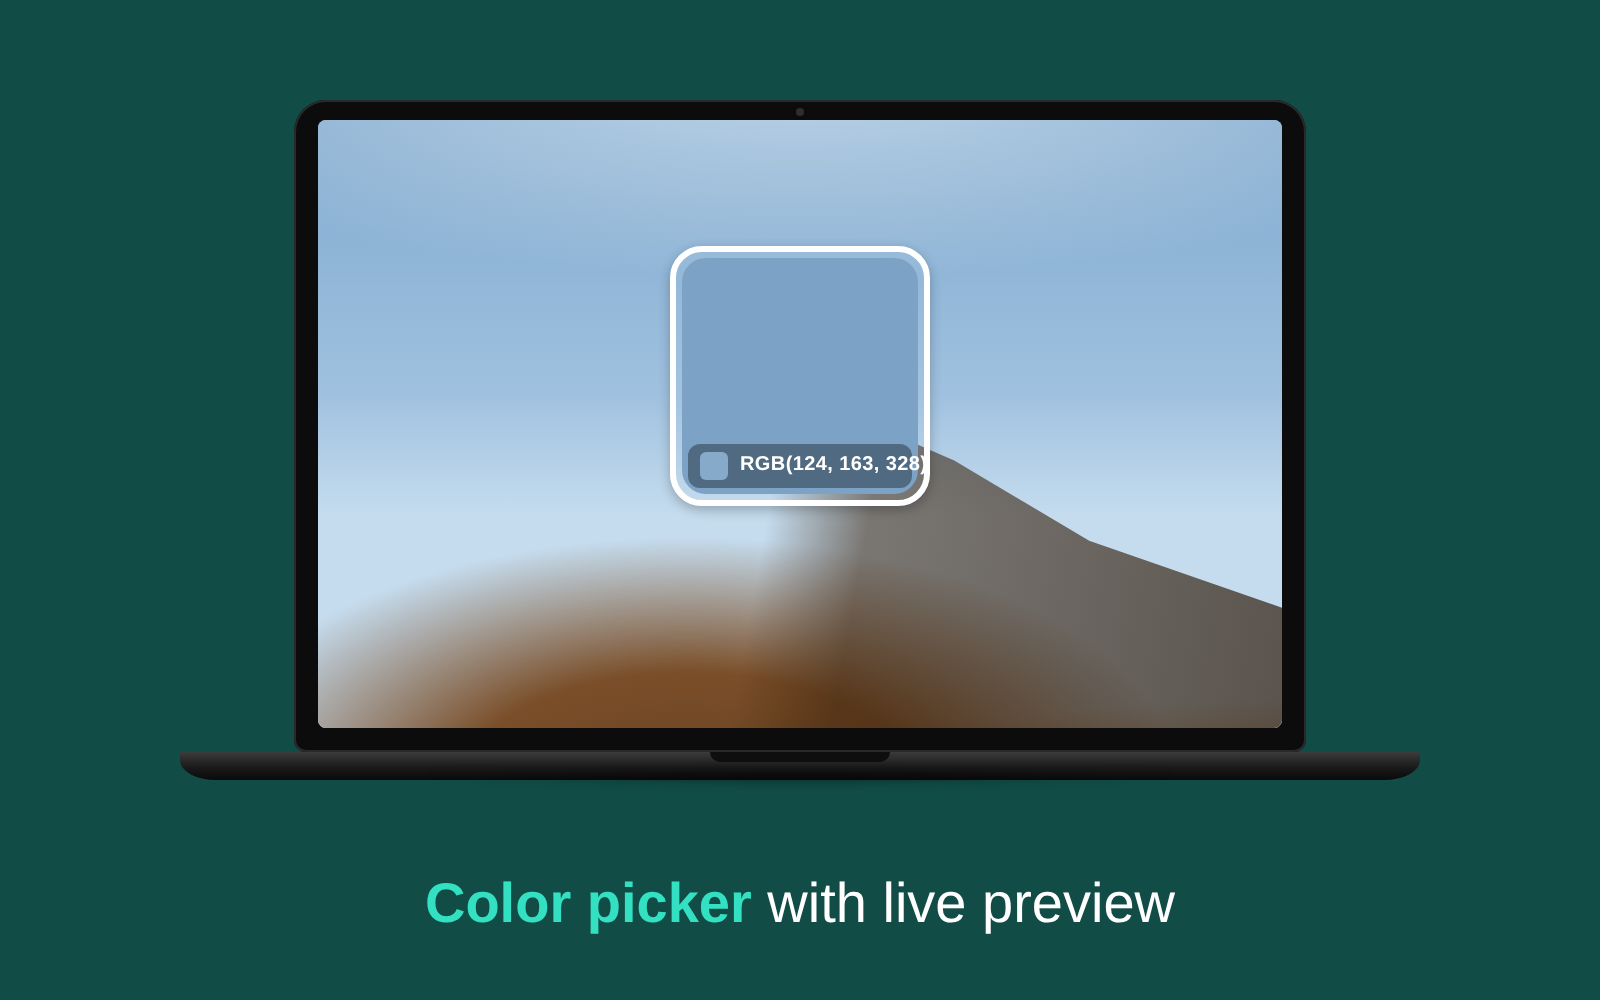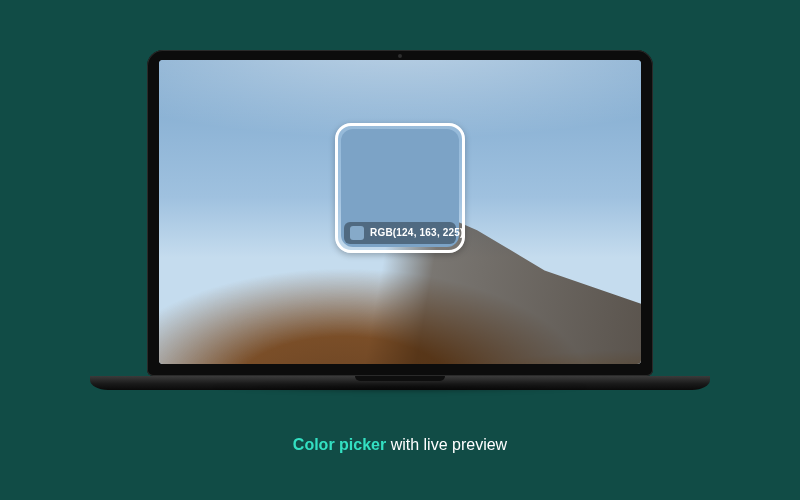--- a/index.html
+++ b/index.html
@@ -130,21 +130,21 @@
     content: "";
     position: absolute;
     left: 6%; right: 6%; bottom: -6px; height: 10px;
     background: radial-gradient(ellipse 50% 100% at 50% 0%, rgba(0,0,0,0.55), rgba(0,0,0,0) 70%);
     filter: blur(2px);
   }
 
   
   .caption {
     margin-top: 46px;
-    font-size: 16px;
+    font-size: 28px;
     font-weight: 500;
     color: #ffffff;
     text-align: center;
   }
   .caption .accent {
     color: #33e0c2;
     font-weight: 600;
   }
 </style>
 </head>
@@ -155,21 +155,21 @@
     <div class="camera"></div>
     <div class="screen">
       <div class="sky"></div>
       <div class="dune"></div>
       <div class="dune-shadow"></div>
 
       <div class="picker">
         <div class="picker-fill" style="background:#7ca3c6"></div>
         <div class="picker-bar">
           <div class="swatch" style="background:#86aac9"></div>
-          <span class="rgb-text">RGB(124, 163, 225)</span>
+          <span class="rgb-text">RGB(124, 163, 328)</span>
         </div>
       </div>
     </div>
   </div>
   <div class="base"></div>
 </div>
 
 <div class="caption">
   <span class="accent">Color picker</span><span> with live preview</span>
 </div>

